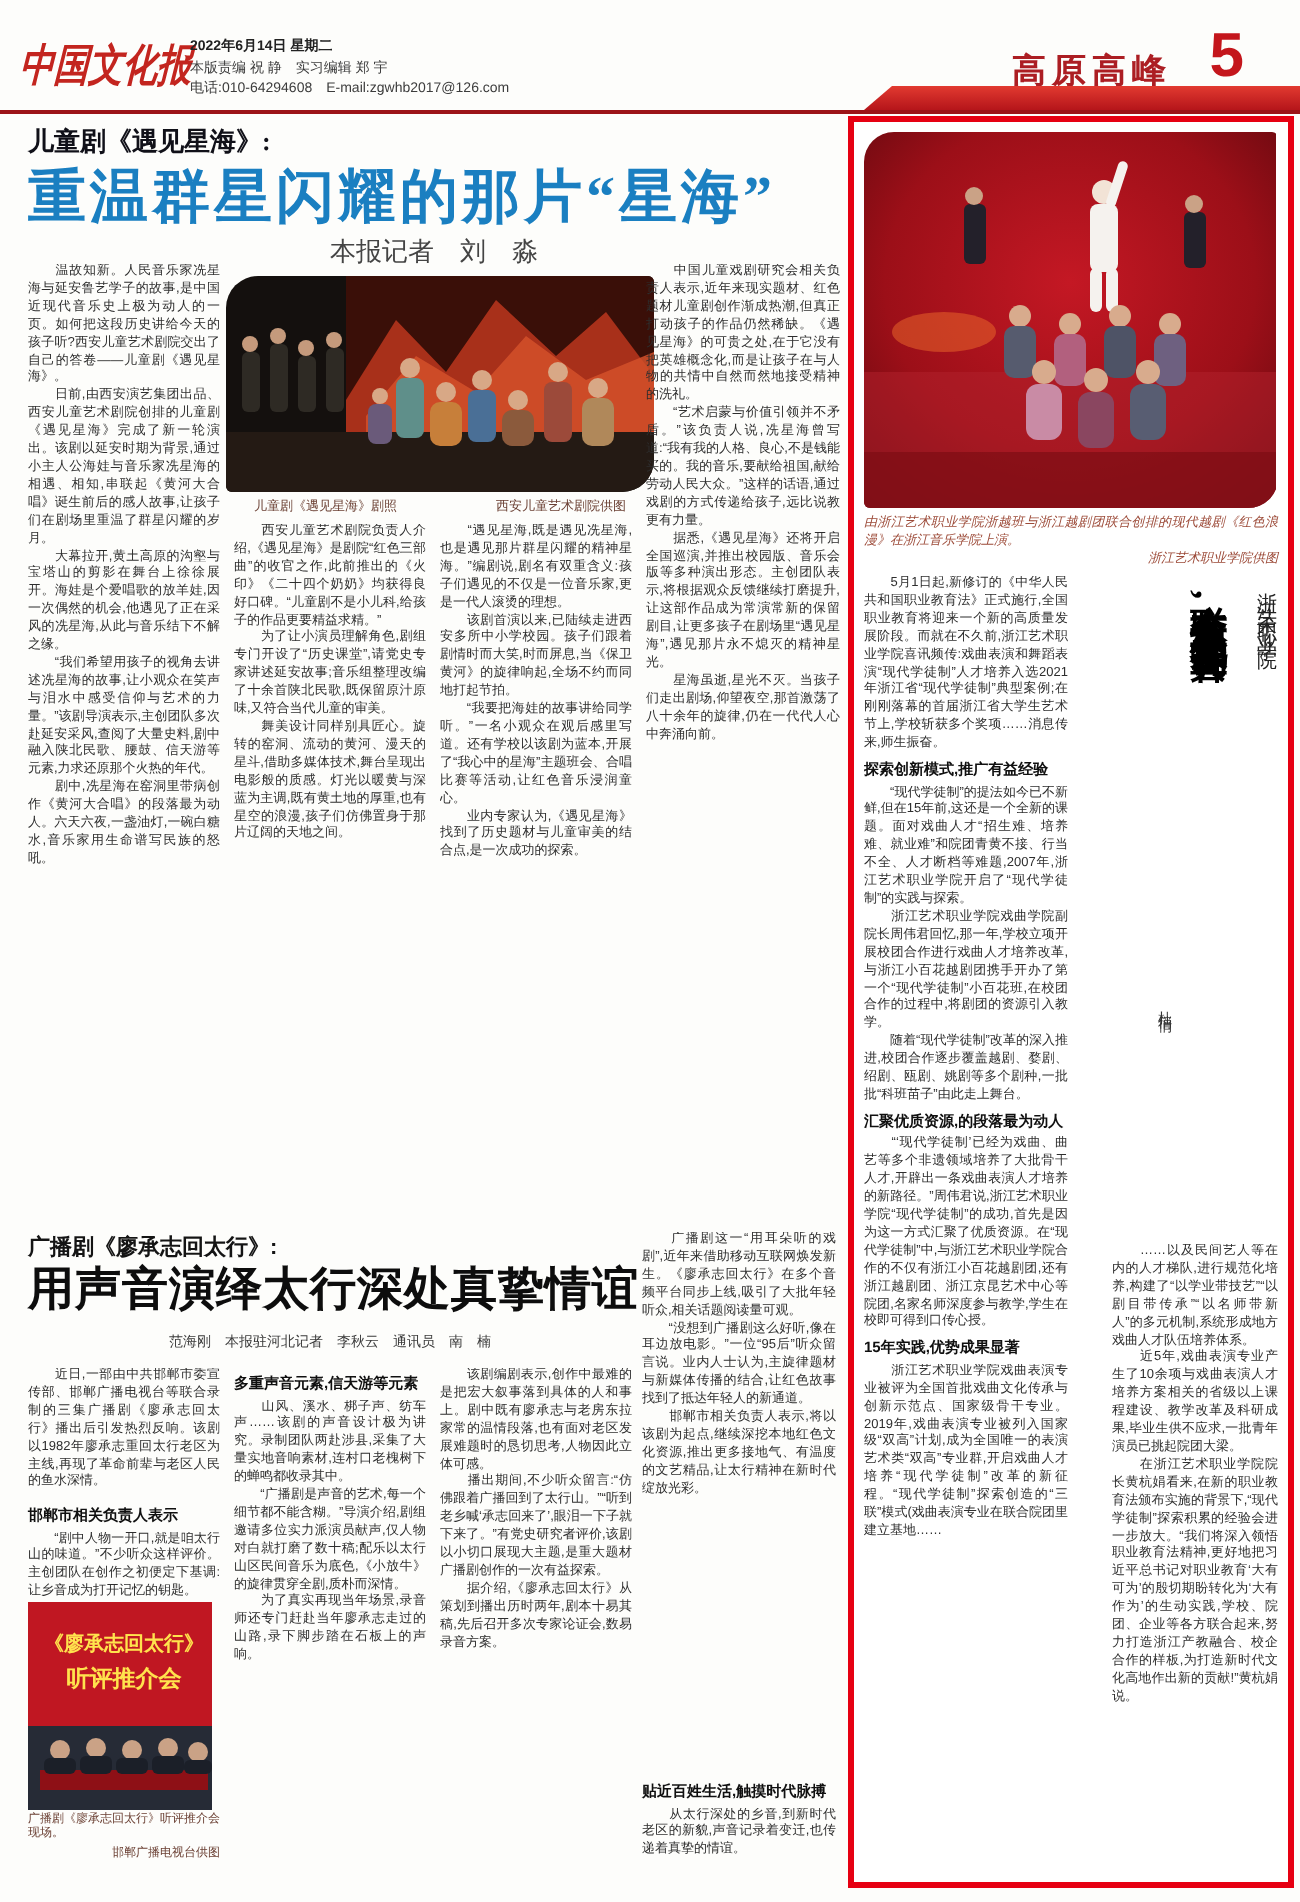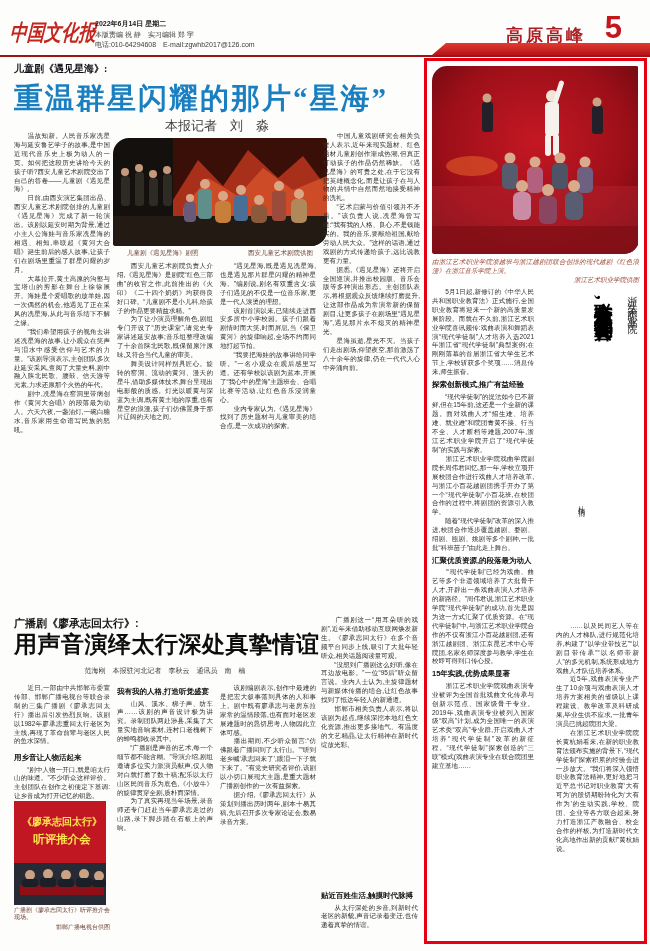--- a/index.html
+++ b/index.html
@@ -13,21 +13,21 @@
   .section-name { position:absolute; right:64px; top:24px; font-size:17px; font-weight:bold; color:#ac1e23; letter-spacing:3px; font-family:"Liberation Serif",serif; }
   .page-num { position:absolute; right:28px; top:10px; font-size:31px; font-weight:bold; color:#c4161c; }
   .head-bar { position:absolute; right:0; top:43px; width:218px; height:12px; background:linear-gradient(180deg,#e23a30,#b5151a); clip-path:polygon(14px 0,100% 0,100% 100%,0 100%); }
   .head-rule { position:absolute; left:0; top:55px; width:650px; height:2px; background:#9c1418; }
 
   
   .bodytext { font-size:6.5px; line-height:8.9px; text-align:justify; color:#2e2e2e; white-space:pre-line; overflow:hidden; }
   .subhead { font-size:7.5px; font-weight:bold; color:#101010; line-height:9.5px; margin:3px 0 3px 0; }
 
   
-  .ma-kicker { position:absolute; left:14px; top:62px; font-size:10px; font-weight:bold; color:#101018; font-family:"Liberation Serif",serif; }
+  .ma-kicker { position:absolute; left:14px; top:62px; font-size:13px; font-weight:bold; color:#101018; font-family:"Liberation Serif",serif; }
   .ma-headline { position:absolute; left:14px; top:79px; width:406px; text-align:left; font-size:29px; font-weight:bold; color:#1a7fc1; letter-spacing:2px; font-family:"Liberation Serif",serif; white-space:nowrap; }
   .ma-byline { position:absolute; left:14px; top:117px; width:406px; text-align:center; font-size:13px; color:#444; }
   .ma-col { position:absolute; }
   .c1 { left:14px;  top:132px; width:96px; height:474px; }
   .c2 { left:117px; top:262px; width:96px; height:344px; }
   .c3 { left:220px; top:262px; width:96px; height:344px; }
   .c4 { left:323px; top:132px; width:97px; height:474px; }
   .ma-photo { position:absolute; left:113px; top:138px; width:214px; height:108px; border-radius:16px 3px 16px 3px; overflow:hidden; }
   .ma-cap-row { position:absolute; left:113px; top:249px; width:214px; display:flex; justify-content:space-between; padding:0 14px; font-size:6.5px; color:#6b4034; }
 
@@ -142,21 +142,21 @@
 　　星海虽逝,星光不灭。当孩子们走出剧场,仰望夜空,那首激荡了八十余年的旋律,仍在一代代人心中奔涌向前。</div>
 </div>
 
 <div>
   <div class="ra-kicker">广播剧《廖承志回太行》:</div>
   <div class="ra-headline">用声音演绎太行深处真挚情谊</div>
   <div class="ra-byline">范海刚　本报驻河北记者　李秋云　通讯员　南　楠</div>
 
   <div class="ma-col rc1">
     <div class="bodytext seg1">　　近日,一部由中共邯郸市委宣传部、邯郸广播电视台等联合录制的三集广播剧《廖承志回太行》播出后引发热烈反响。该剧以1982年廖承志重回太行老区为主线,再现了革命前辈与老区人民的鱼水深情。</div>
-    <div class="subhead">用乡音让人物活起来</div>
+    <div class="subhead">邯郸市相关负责人表示</div>
     <div class="bodytext seg2">　　“剧中人物一开口,就是咱太行山的味道。”不少听众这样评价。主创团队在创作之初便定下基调:让乡音成为打开记忆的钥匙。</div>
     <div class="promo">
       <svg width="96" height="104" viewBox="0 0 96 104" xmlns="http://www.w3.org/2000/svg">
         <rect width="96" height="104" fill="#262b36"></rect>
         <rect x="0" y="0" width="96" height="62" fill="#c01722"></rect>
         <text x="48" y="24" text-anchor="middle" font-size="10" font-weight="bold" fill="#ffe34d">《廖承志回太行》</text>
         <text x="48" y="42" text-anchor="middle" font-size="11.5" font-weight="bold" fill="#ffe34d">听评推介会</text>
         <rect x="6" y="84" width="84" height="10" fill="#8e1016"></rect>
         <g fill="#caa286">
           <circle cx="16" cy="74" r="5"></circle>
@@ -172,21 +172,21 @@
             <rect x="62" y="77" width="16" height="9" rx="3"></rect>
             <rect x="78" y="79" width="14" height="7" rx="3"></rect>
         </g>
       </svg>
     </div>
     <div class="promo-cap">广播剧《廖承志回太行》听评推介会现场。</div>
     <div class="promo-cap promo-credit">邯郸广播电视台供图</div>
   </div>
 
   <div class="ma-col rc2">
-    <div class="subhead">我有我的人格,打造听觉盛宴</div>
+    <div class="subhead">多重声音元素,信天游等元素</div>
     <div class="bodytext" style="height:236px">　　山风、溪水、梆子声、纺车声……该剧的声音设计极为讲究。录制团队两赴涉县,采集了大量实地音响素材,连村口老槐树下的蝉鸣都收录其中。
 　　“广播剧是声音的艺术,每一个细节都不能含糊。”导演介绍,剧组邀请多位实力派演员献声,仅人物对白就打磨了数十稿;配乐以太行山区民间音乐为底色,《小放牛》的旋律贯穿全剧,质朴而深情。
 　　为了真实再现当年场景,录音师还专门赶赴当年廖承志走过的山路,录下脚步踏在石板上的声响。</div>
   </div>
 
   <div class="ma-col rc3 bodytext">　　该剧编剧表示,创作中最难的是把宏大叙事落到具体的人和事上。剧中既有廖承志与老房东拉家常的温情段落,也有面对老区发展难题时的恳切思考,人物因此立体可感。
 　　播出期间,不少听众留言:“仿佛跟着广播回到了太行山。”“听到老乡喊‘承志回来了’,眼泪一下子就下来了。”有党史研究者评价,该剧以小切口展现大主题,是重大题材广播剧创作的一次有益探索。
 　　据介绍,《廖承志回太行》从策划到播出历时两年,剧本十易其稿,先后召开多次专家论证会,数易录音方案。</div>
 
   <div class="ma-col rc4">

